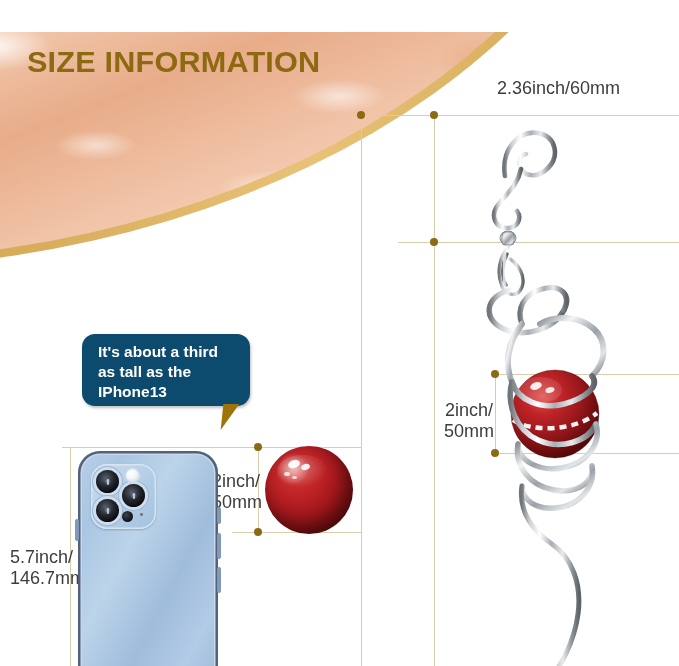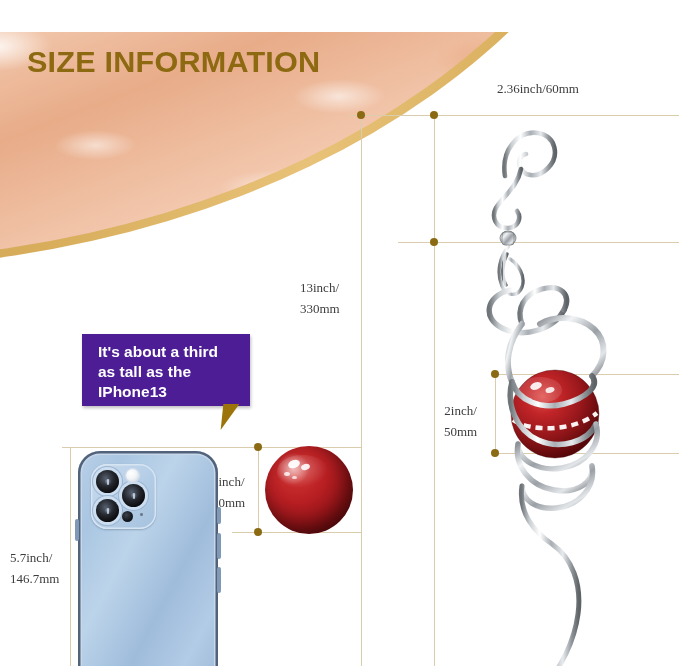--- a/index.html
+++ b/index.html
@@ -62,32 +62,32 @@
   
   .hline{position:absolute;height:1px;background:#d9cdae;}
   .vline{position:absolute;width:1px;background:#d9cdae;}
   .dot{
     position:absolute;width:8px;height:8px;border-radius:50%;
     background:#8a6a13;
   }
   .dim-label{
     position:absolute;
     color:#3d3d3d;
-    font-size:13px;
+    font-size:18px;
     line-height:21px;
-    font-family:Liberation Serif, serif;
+    font-family:Liberation Sans, sans-serif;
     white-space:pre-line;
   }
 
   
   .bubble{
     position:absolute;left:82px;top:302px;
     width:168px;height:72px;
-    background:#4c1d95;
-    border-radius:0;
+    background:#0c4a6e;
+    border-radius:13px;
     box-shadow:1px 2px 3px rgba(0,0,0,.25);
   }
   .bubble-text{
     position:absolute;left:16px;top:8px;
     color:#ffffff;font-weight:bold;font-size:15.5px;line-height:20px;
     font-family:"Liberation Sans", sans-serif;
     white-space:pre-line;
   }
   .bubble-tail{
     position:absolute;left:222px;top:372px;
@@ -202,22 +202,20 @@
 
   <div class="vline" style="left:434px;top:83px;height:576px;"></div>
 
   <div class="dot" style="left:357px;top:79px;"></div>
   <div class="dot" style="left:430px;top:79px;"></div>
   <div class="dot" style="left:430px;top:206px;"></div>
   <div class="dot" style="left:357px;top:654px;"></div>
   <div class="dot" style="left:430px;top:654px;"></div>
 
   <div class="dim-label" style="left:497px;top:46px;">2.36inch/60mm</div>
-  <div class="dim-label" style="left:300px;top:245px;">13inch/
-330mm</div>
 
   <div class="hline" style="left:495px;top:342px;width:184px;"></div>
   <div class="hline" style="left:495px;top:421px;width:184px;"></div>
   <div class="vline" style="left:495px;top:342px;height:79px;"></div>
   <div class="dot" style="left:491px;top:338px;"></div>
   <div class="dot" style="left:491px;top:417px;"></div>
   <div class="dim-label" style="left:444px;top:368px;text-align:center;">2inch/
 50mm</div>
 
   <svg class="spinner-svg" width="190" height="580" viewBox="0 0 190 580">

